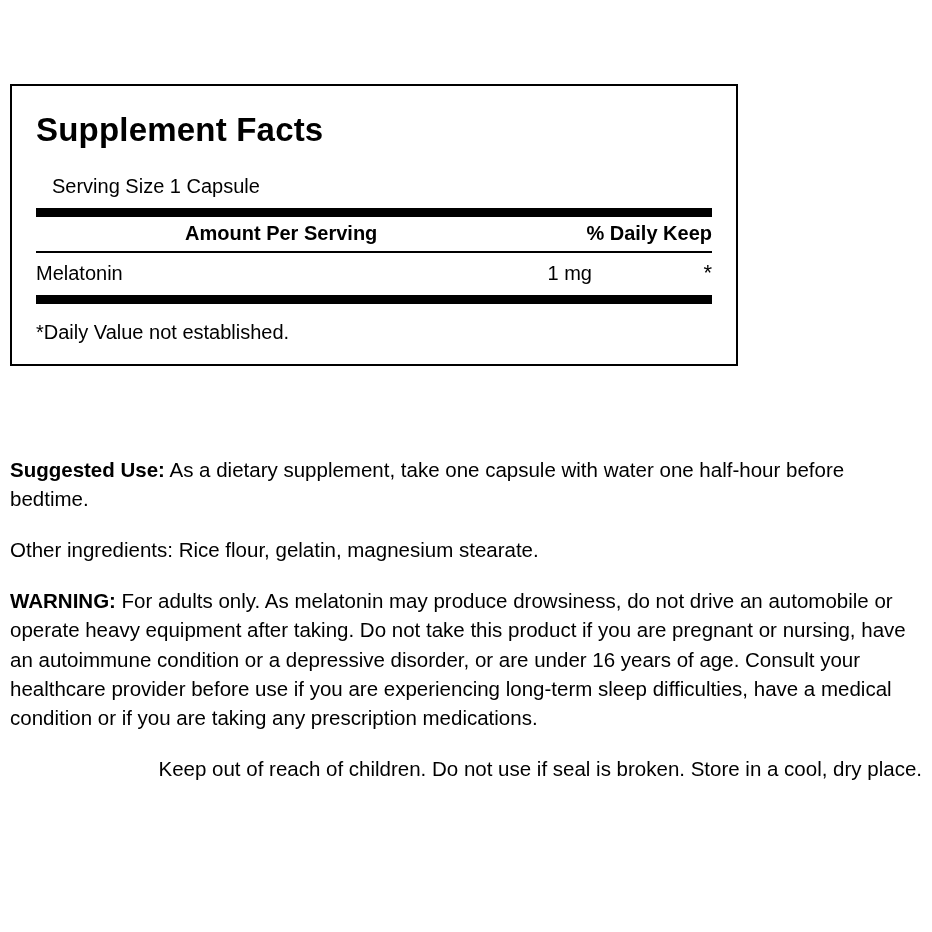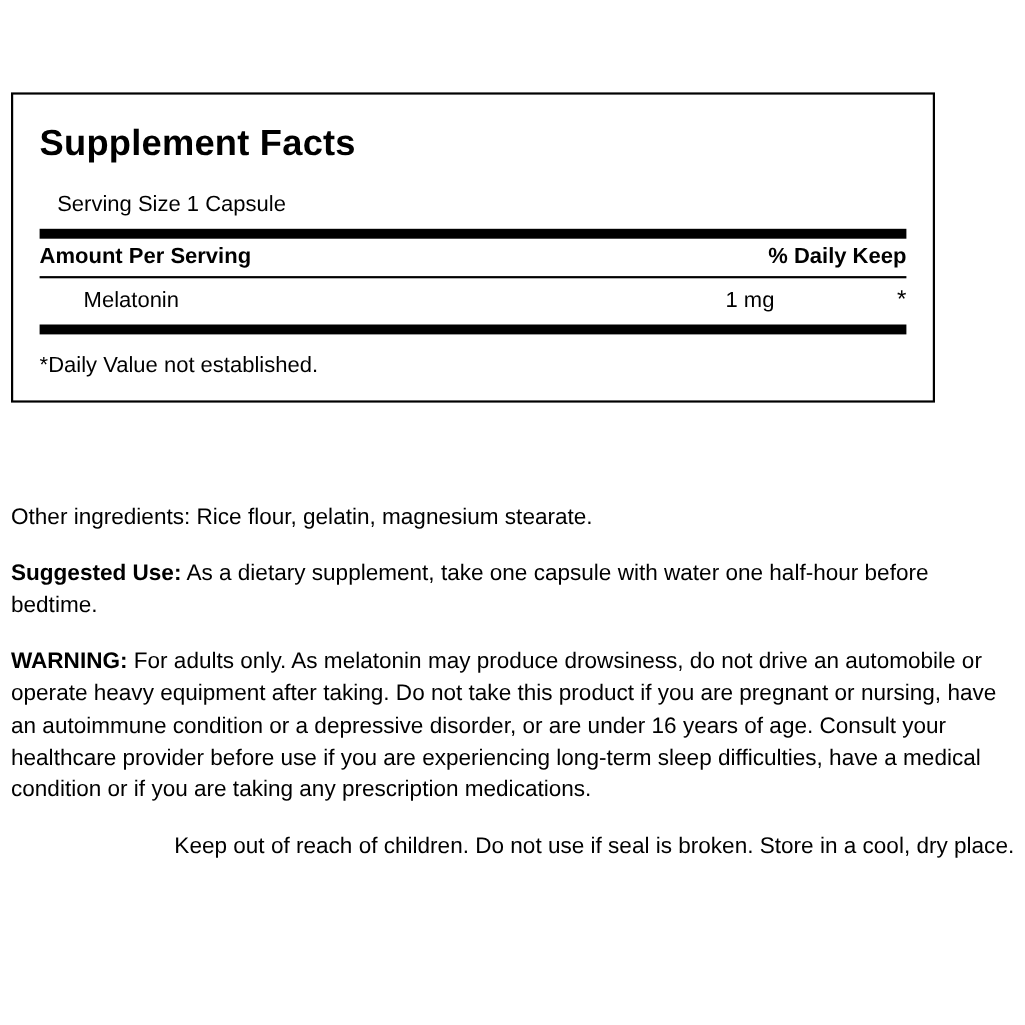--- a/index.html
+++ b/index.html
@@ -20,21 +20,21 @@
     box-sizing: border-box;
     padding: 0;
     position: relative;
   }
 
   
   .facts-panel {
     position: absolute;
     left: 10px;
     top: 84px;
-    width: 840px;
+    width: 728px;
     box-sizing: border-box;
     border: 2px solid #000000;
     padding: 26px 24px 20px 24px;
     background: #ffffff;
   }
   .facts-title {
     font-size: 33px;
     font-weight: bold;
     letter-spacing: 0.2px;
     line-height: 1.1;
@@ -57,36 +57,36 @@
   }
   .hdr-row {
     display: flex;
     align-items: baseline;
     font-size: 20px;
     font-weight: bold;
     padding: 5px 0 6px 0;
   }
   .hdr-amount {
     flex: 1 1 auto;
+    text-align: center;
     padding-right: 60px;
   }
   .hdr-dv {
     flex: 0 0 auto;
     text-align: right;
     white-space: nowrap;
   }
   .nutrient-row {
     display: flex;
     align-items: baseline;
     font-size: 20px;
     padding: 9px 0 10px 0;
   }
   .nutrient-name {
     flex: 0 0 auto;
-    margin-left: 40px;
   }
   .nutrient-amount {
     flex: 1 1 auto;
     text-align: right;
     padding-right: 60px;
   }
   .nutrient-dv {
     flex: 0 0 auto;
     width: 60px;
     text-align: right;
@@ -140,23 +140,23 @@
       <span class="nutrient-dv">*</span>
     </div>
 
     <div class="rule-thick"></div>
 
     <div class="footnote">*Daily Value not established.</div>
   </div>
 
   <div class="body-copy">
 
+    <p class="para"><span class="lead">Suggested Use:</span><span> As a dietary supplement, take one capsule with water one half-hour before bedtime.</span></p>
+
     <p class="para">Other ingredients: Rice flour, gelatin, magnesium stearate.</p>
-
-    <p class="para"><span class="lead">Suggested Use:</span><span> As a dietary supplement, take one capsule with water one half-hour before bedtime.</span></p>
 
     <p class="para"><span class="lead">WARNING:</span><span> For adults only. As melatonin may produce drowsiness, do not drive an automobile or operate heavy equipment after taking. Do not take this product if you are pregnant or nursing, have an autoimmune condition or a depressive disorder, or are under 16 years of age. Consult your healthcare provider before use if you are experiencing long-term sleep difficulties, have a medical condition or if you are taking any prescription medications.</span></p>
 
     <p class="para">Keep out of reach of children. Do not use if seal is broken. Store in a cool, dry place.</p>
 
   </div>
 
 </div>
 
 </body></html>

